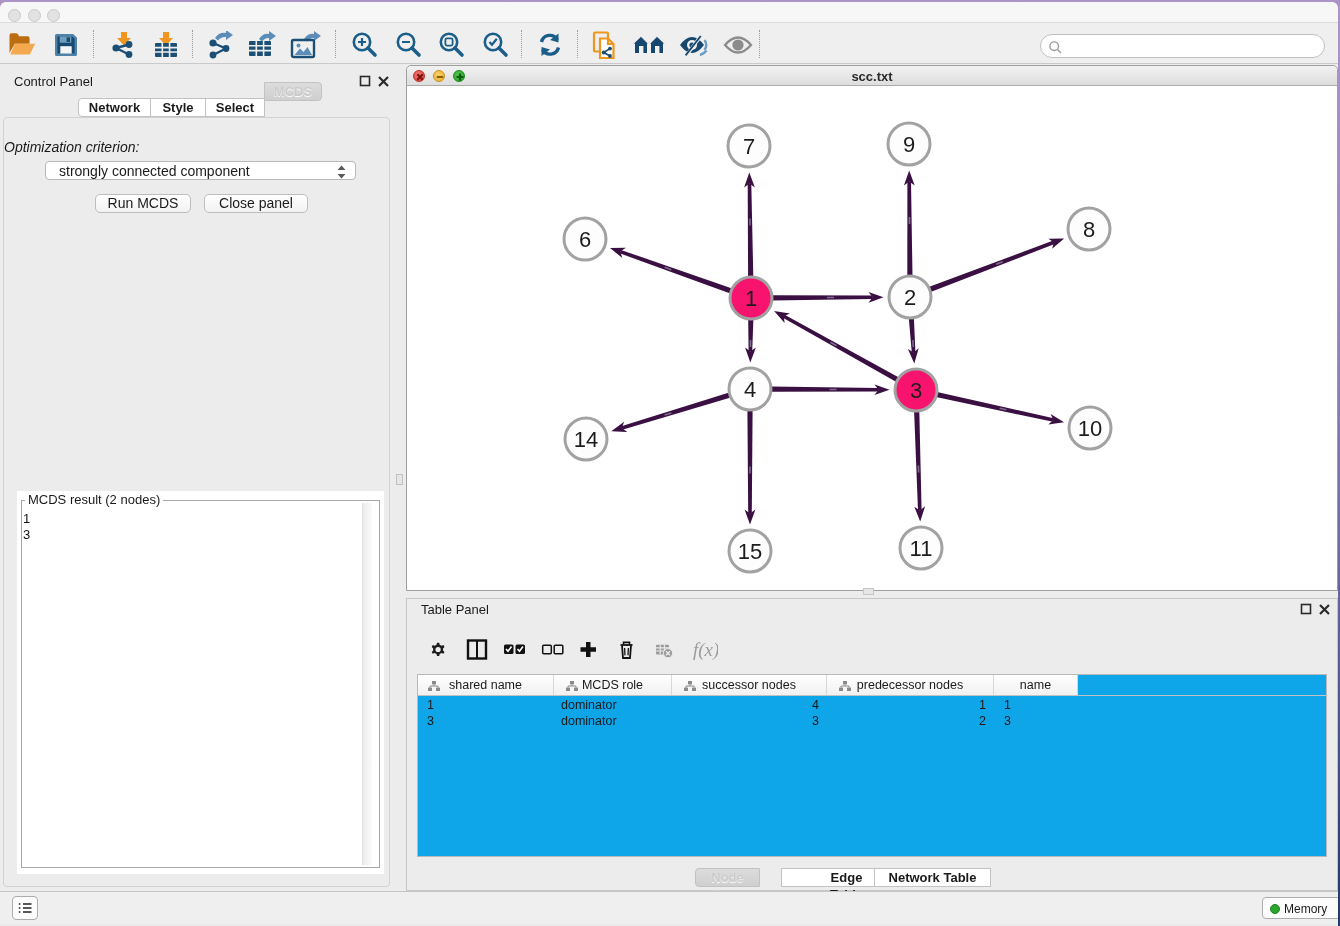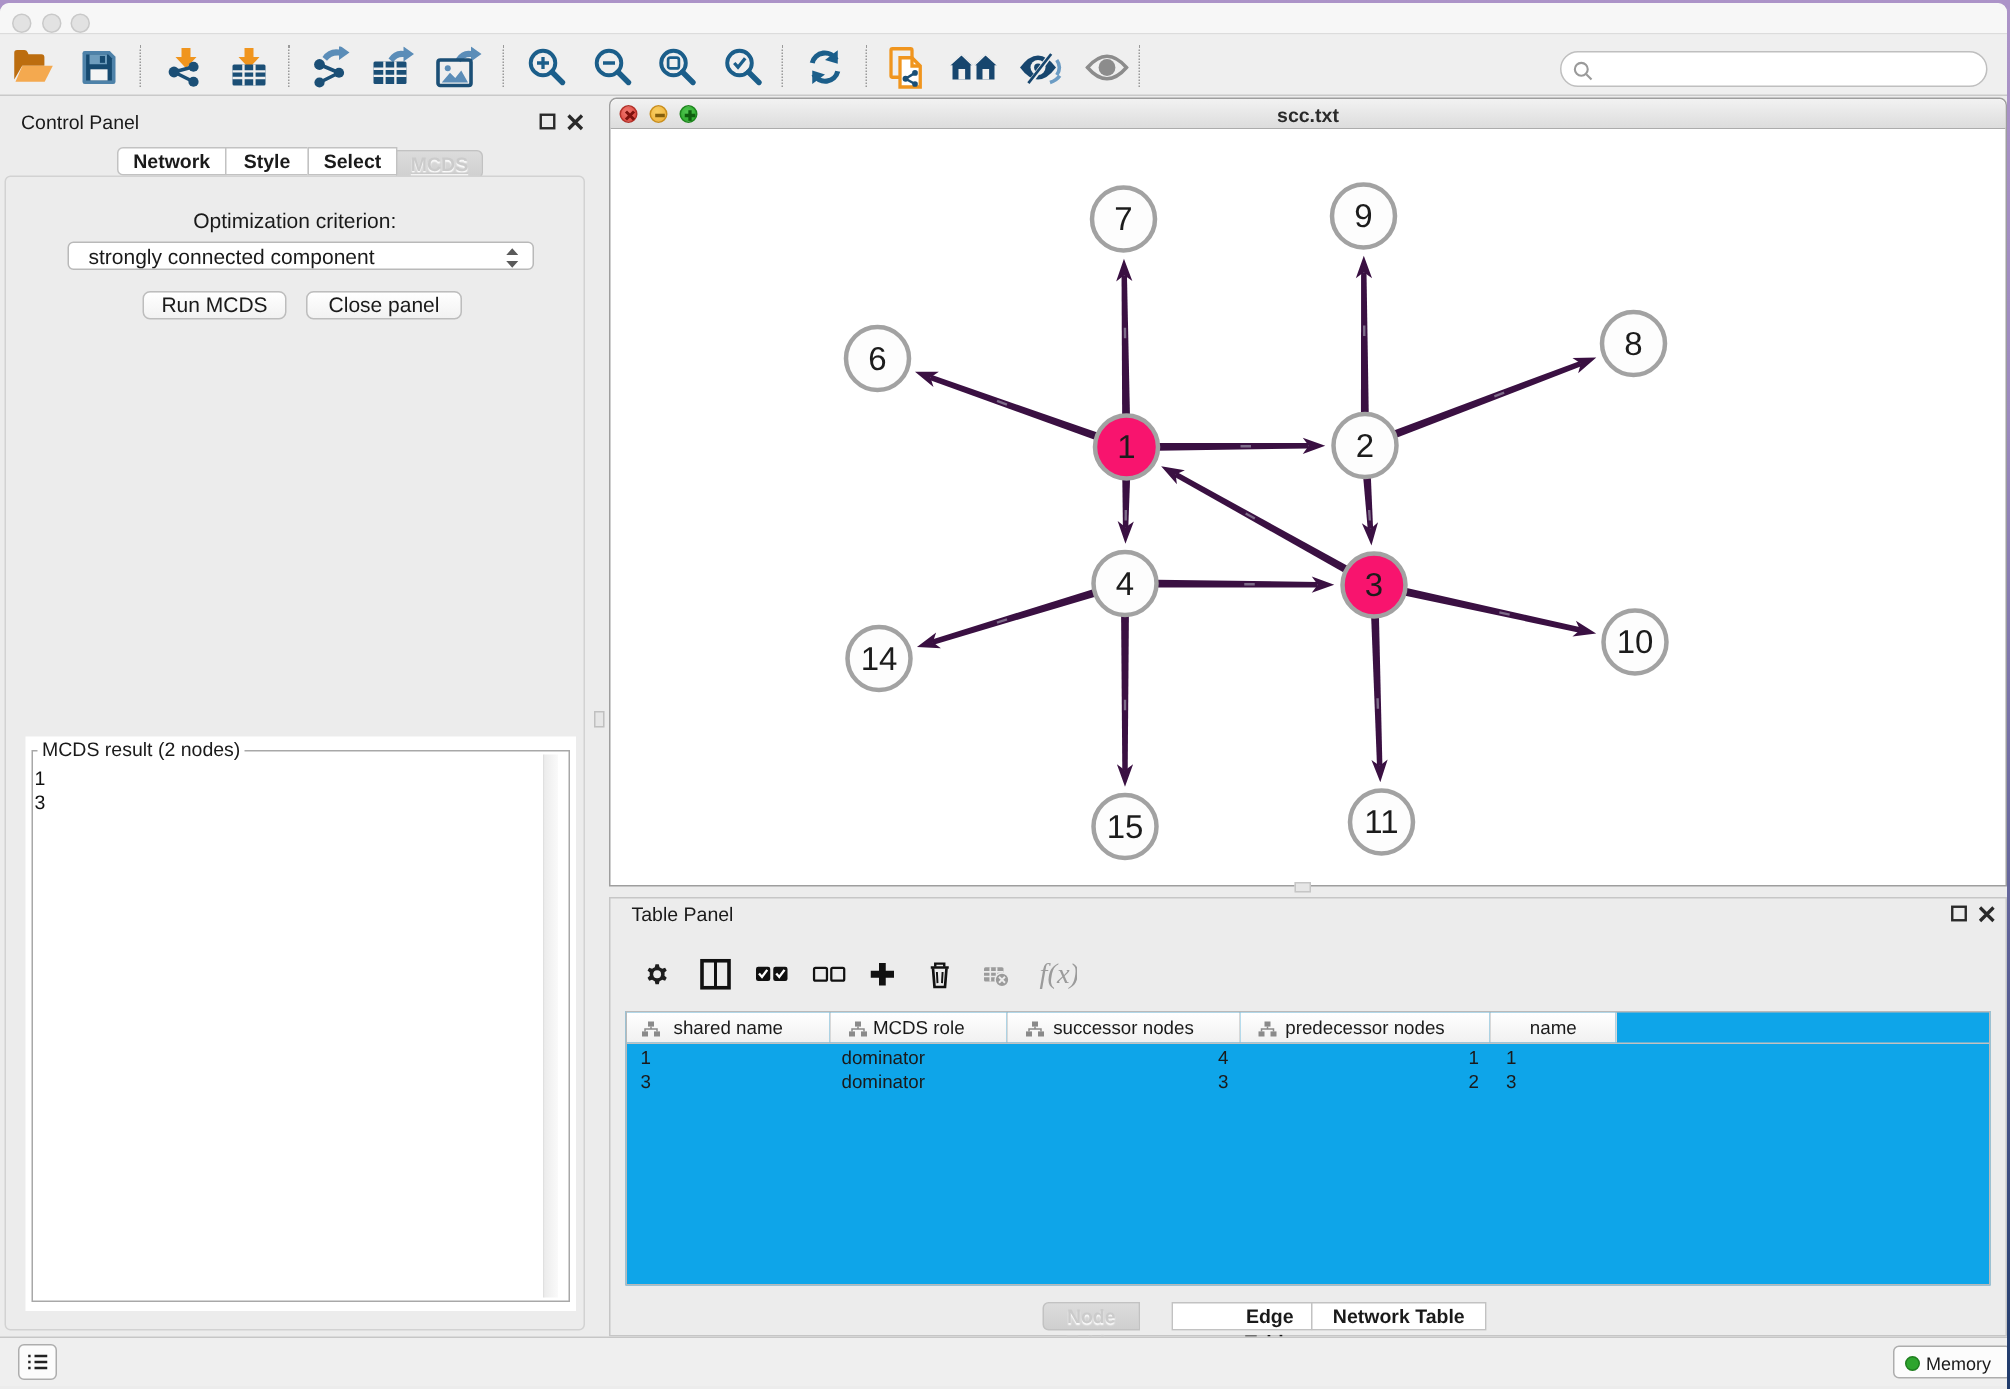--- a/index.html
+++ b/index.html
@@ -170,23 +170,23 @@
   <div class="hdr">Control Panel</div>
   <svg class="abs" style="left:359px;top:11px;" width="13" height="13" viewBox="0 0 13 13">
         <rect x="1.5" y="1.5" width="9" height="9" fill="none" stroke="#2A2A2A" stroke-width="1.6"></rect>
       </svg>
   <svg class="abs" style="left:377px;top:11px;" width="13" height="13" viewBox="0 0 13 13">
         <path d="M2 2 L11 11 M11 2 L2 11" stroke="#2A2A2A" stroke-width="2.2"></path>
       </svg>
   <div class="tab" style="left:78px;top:34px;width:73px;border-radius:4px 0 0 4px;">Network</div>
   <div class="tab" style="left:150px;top:34px;width:56px;">Style</div>
   <div class="tab" style="left:205px;top:34px;width:60px;">Select</div>
-  <div class="tab tabsel" style="left:264px;top:36px;width:58px;border-radius:0 4px 4px 0;text-decoration:underline;">MCDS</div>
+  <div class="tab tabsel" style="left:264px;top:18px;width:58px;border-radius:0 4px 4px 0;">MCDS</div>
   <div id="tabpane">
-    <div class="abs" style="left:0;width:100%;top:21px;text-align:center;font-size:14px;color:#1A1A1A;">Optimization criterion:</div>
+    <div class="abs" style="left:0;width:100%;top:21px;text-align:left;font-size:14px;color:#1A1A1A;font-style:italic;">Optimization criterion:</div>
     <div class="abs" style="left:41px;top:43px;width:311px;height:19px;background:#fff;border:1px solid #B9B9B9;border-radius:4px;">
       <div class="abs" style="left:13px;top:1px;font-size:14px;color:#1A1A1A;">strongly connected component</div>
       <svg class="abs" style="right:8px;top:2.5px;" width="11" height="14" viewBox="0 0 11 14">
             <path d="M5.5 0.5 L9.5 5 L1.5 5 Z M5.5 13.5 L9.5 9 L1.5 9 Z" fill="#5A5A5A"></path>
           </svg>
     </div>
     <div class="btn" style="left:91px;top:76px;width:96px;">Run MCDS</div>
     <div class="btn" style="left:200px;top:76px;width:104px;">Close panel</div>
     <div class="abs" style="left:13px;top:373px;width:367px;height:383px;background:#fff;">
       <div class="abs" style="left:4px;top:9px;width:359px;height:368px;border:1px solid #A8A8A8;"></div>

